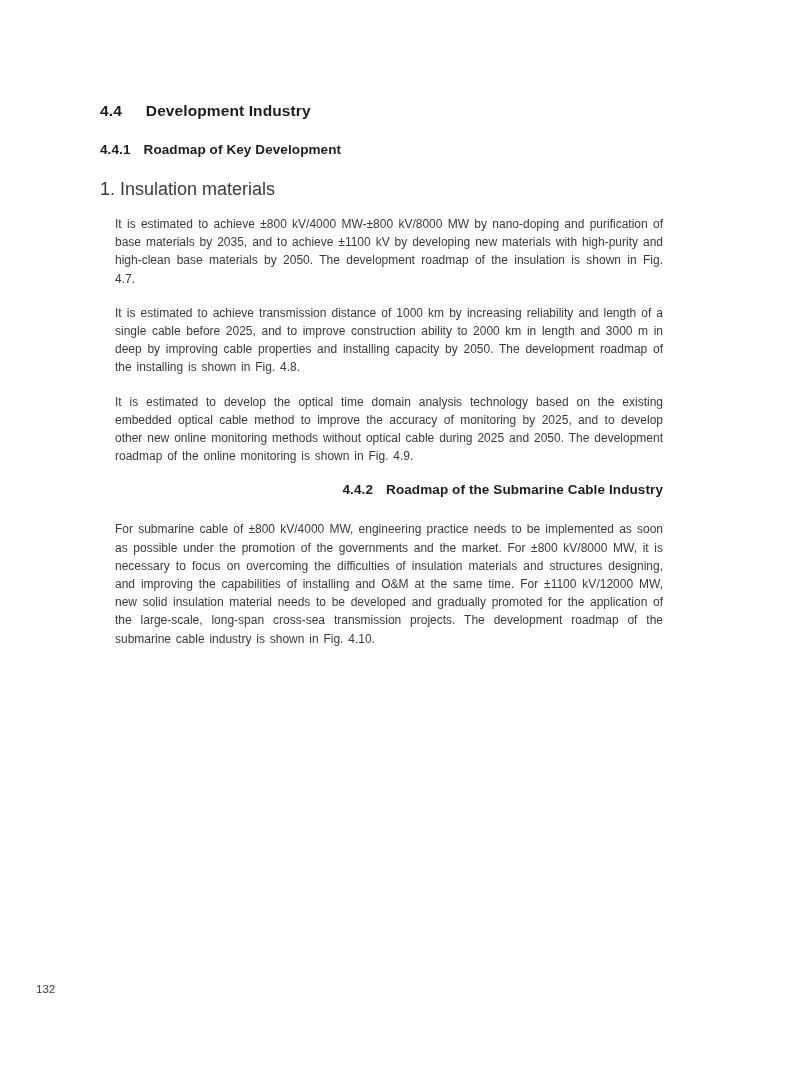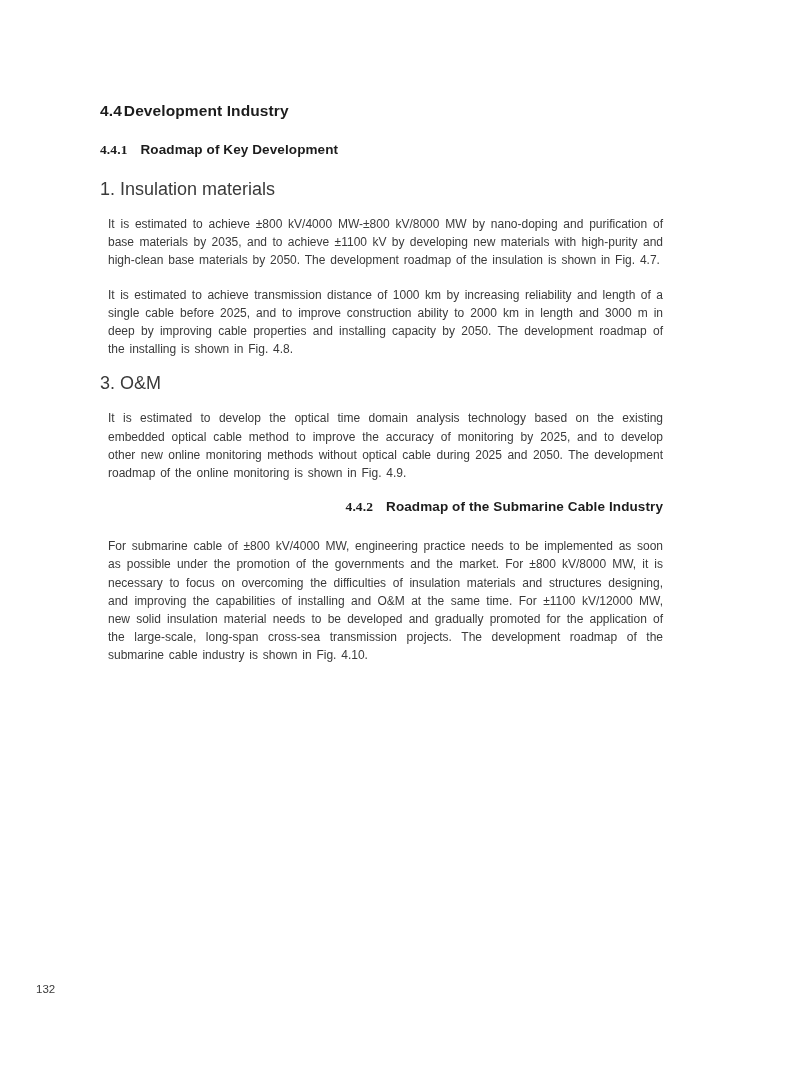--- a/index.html
+++ b/index.html
@@ -23,41 +23,41 @@
     width: 563px;
   }
   .h1 {
     font-size: 15.5px;
     font-weight: bold;
     color: #1c1c1c;
     line-height: 20px;
     margin: 0 0 20px 0;
     letter-spacing: 0.1px;
   }
-  .h1 .sec-num { margin-right: 2px; }
+  .h1 .sec-num { margin-right: 24px; }
   .h2 {
     font-size: 13.5px;
     font-weight: bold;
     color: #1c1c1c;
     line-height: 18px;
     margin: 0 0 21px 0;
     letter-spacing: 0.1px;
   }
-  .h2 .sec-num { margin-right: 13px; font-family: Liberation Serif, serif; }
+  .h2 .sec-num { margin-right: 13px; }
   .item-label {
     font-size: 18px;
     color: #3a3a3a;
     line-height: 18px;
     margin: 0 0 17px 0;
   }
   .body-para {
     font-size: 12px;
     color: #3a3a3a;
     line-height: 18.2px;
-    margin: 0 0 16px 8px;
+    margin: 0 0 16px 15px;
     text-align: justify;
     word-spacing: 1.5px;
   }
   .h2.mt { margin-top: 4px; text-align: right; }
   .page-number {
     position: absolute;
     left: 36px;
     top: 983px;
     font-size: 11.5px;
     color: #3a3a3a;
@@ -75,21 +75,20 @@
 
     <div class="h2">
       <span class="sec-num">4.4.1</span><span>Roadmap of Key Development</span>
     </div>
 
     <p class="item-label">1. Insulation materials</p>
     <p class="body-para">It is estimated to achieve ±800 kV/4000 MW-±800 kV/8000 MW by nano-doping and purification of base materials by 2035, and to achieve ±1100 kV by developing new materials with high-purity and high-clean base materials by 2050. The development roadmap of the insulation is shown in Fig. 4.7.</p>
 
     <p class="body-para">It is estimated to achieve transmission distance of 1000 km by increasing reliability and length of a single cable before 2025, and to improve construction ability to 2000 km in length and 3000 m in deep by improving cable properties and installing capacity by 2050. The development roadmap of the installing is shown in Fig. 4.8.</p>
 
-    <p class="item-label">3. O&amp;M</p>
     <p class="body-para">It is estimated to develop the optical time domain analysis technology based on the existing embedded optical cable method to improve the accuracy of monitoring by 2025, and to develop other new online monitoring methods without optical cable during 2025 and 2050. The development roadmap of the online monitoring is shown in Fig. 4.9.</p>
 
     <div class="h2 mt">
       <span class="sec-num">4.4.2</span><span>Roadmap of the Submarine Cable Industry</span>
     </div>
 
     <p class="body-para">For submarine cable of ±800 kV/4000 MW, engineering practice needs to be implemented as soon as possible under the promotion of the governments and the market. For ±800 kV/8000 MW, it is necessary to focus on overcoming the difficulties of insulation materials and structures designing, and improving the capabilities of installing and O&amp;M at the same time. For ±1100 kV/12000 MW, new solid insulation material needs to be developed and gradually promoted for the application of the large-scale, long-span cross-sea transmission projects. The development roadmap of the submarine cable industry is shown in Fig. 4.10.</p>
 
   </div>
 

